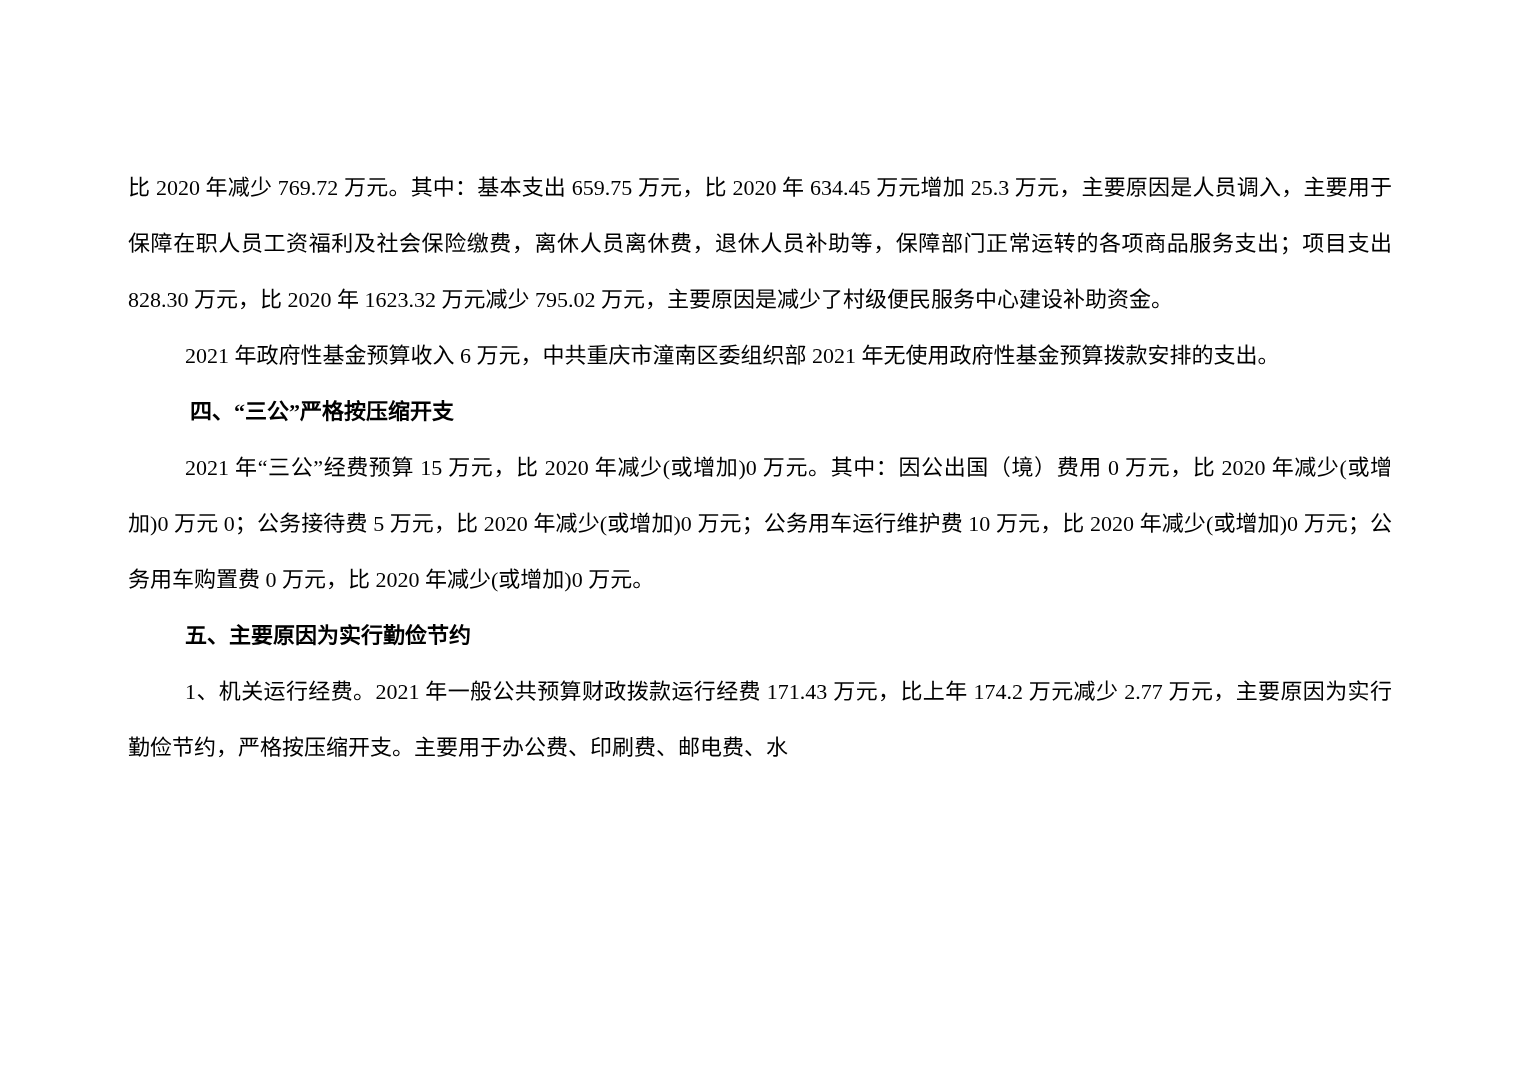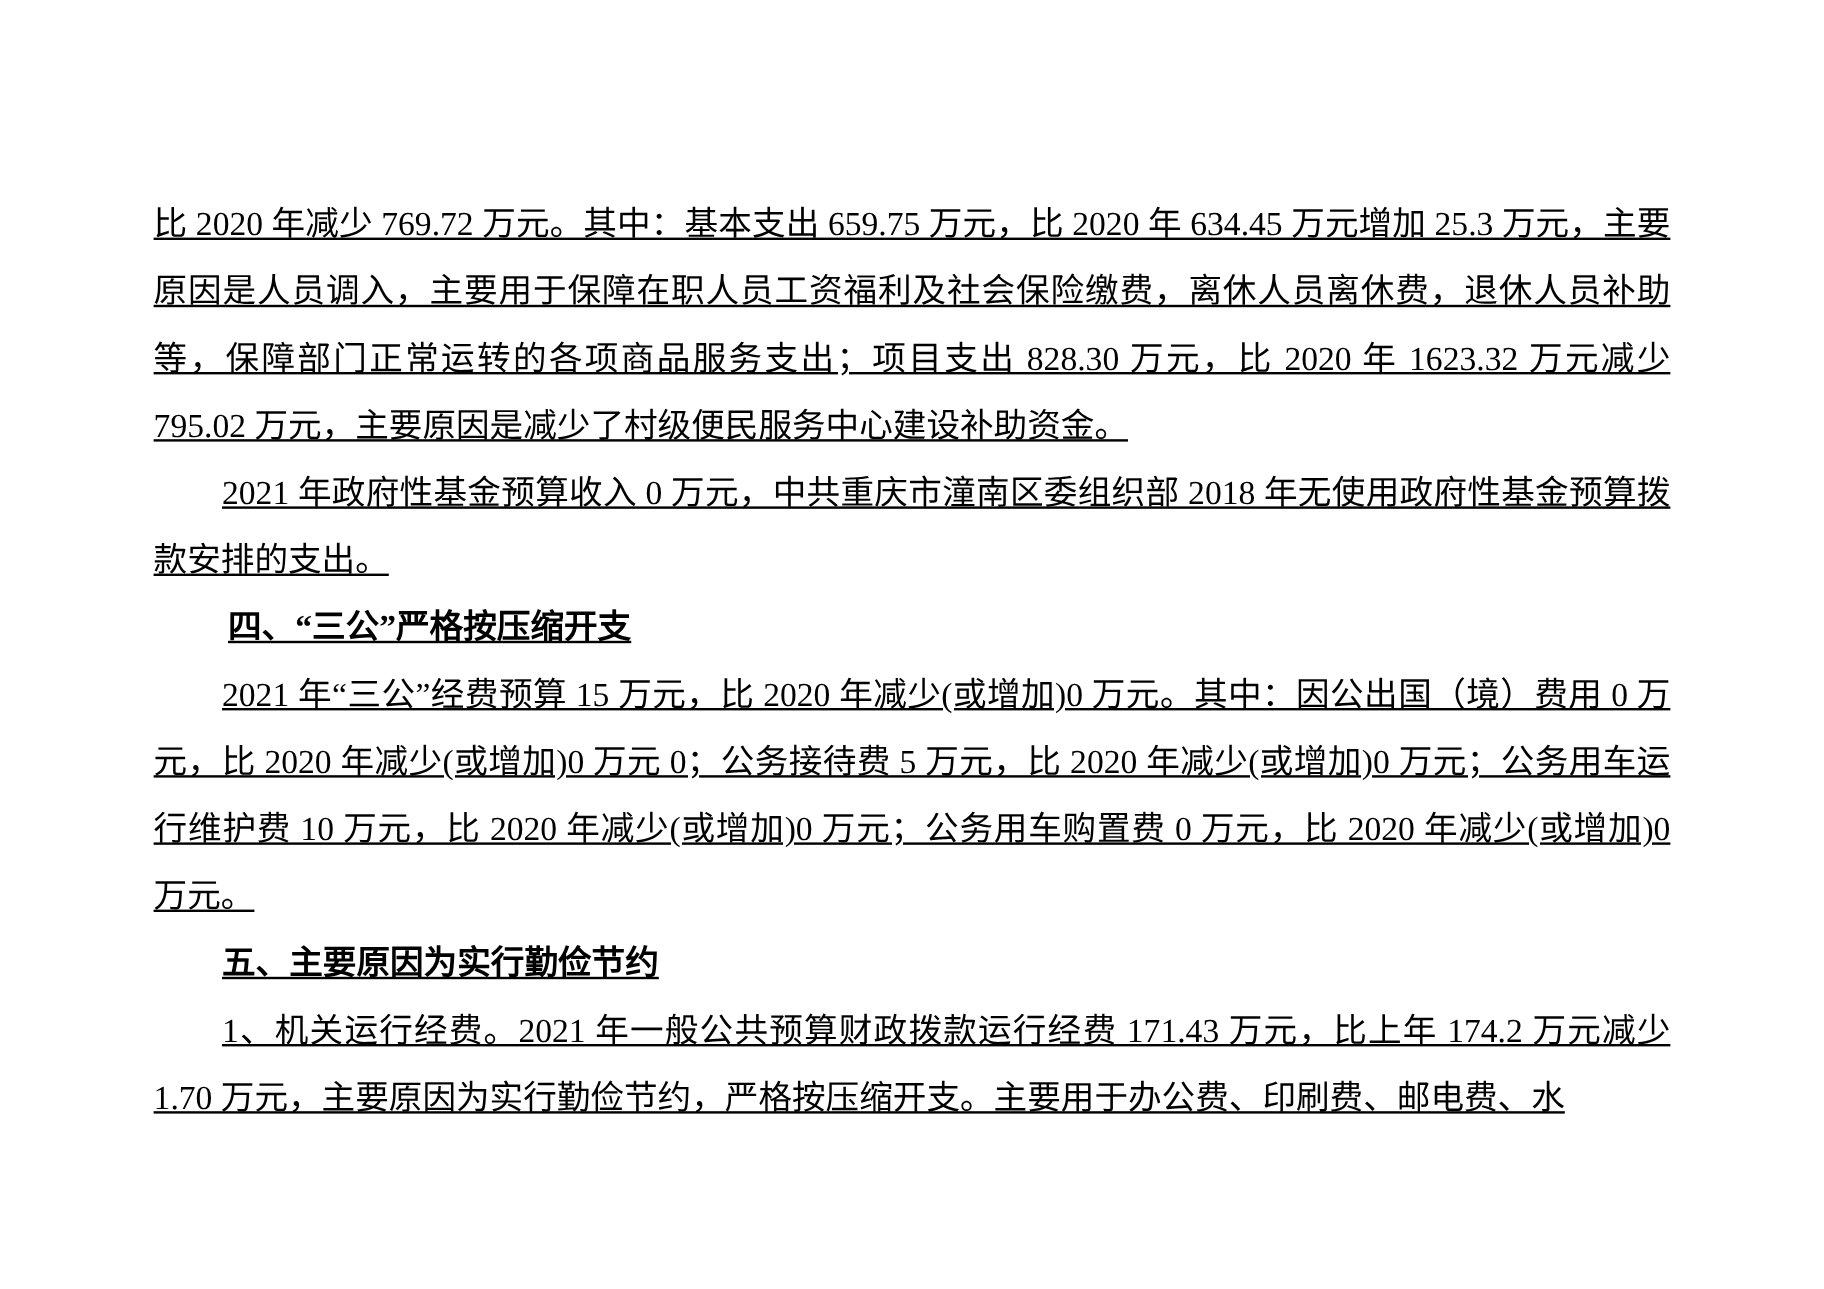--- a/index.html
+++ b/index.html
@@ -15,26 +15,25 @@
     color: #000000;
   }
   .page {
     position: relative;
     width: 1520px;
     height: 1074px;
     box-sizing: border-box;
     padding: 160px 128px 0 128px;
   }
   .doc-body {
-    font-size: 28px;
+    font-size: 22px;
     line-height: 56px;
     text-align: justify;
     text-justify: inter-ideograph;
     letter-spacing: 0px;
-    text-decoration: underline;
   }
   p {
     margin: 0;
     padding: 0;
   }
   .para {
     text-indent: 57px;
   }
   .para-cont {
     text-indent: 0;
@@ -47,19 +46,19 @@
     text-indent: 57px;
     font-weight: bold;
   }
 </style>
 </head>
 <body>
 
 <div class="page">
   <div class="doc-body">
     <p class="para-cont">比 2020 年减少 769.72 万元。其中：基本支出 659.75 万元，比 2020 年 634.45 万元增加 25.3 万元，主要原因是人员调入，主要用于保障在职人员工资福利及社会保险缴费，离休人员离休费，退休人员补助等，保障部门正常运转的各项商品服务支出；项目支出 828.30 万元，比 2020 年 1623.32 万元减少 795.02 万元，主要原因是减少了村级便民服务中心建设补助资金。</p>
-    <p class="para">2021 年政府性基金预算收入 0 万元，中共重庆市潼南区委组织部 2018 年无使用政府性基金预算拨款安排的支出。</p>
+    <p class="para">2021 年政府性基金预算收入 6 万元，中共重庆市潼南区委组织部 2021 年无使用政府性基金预算拨款安排的支出。</p>
     <p class="heading">四、“三公”严格按压缩开支</p>
     <p class="para">2021 年“三公”经费预算 15 万元，比 2020 年减少(或增加)0 万元。其中：因公出国（境）费用 0 万元，比 2020 年减少(或增加)0 万元 0；公务接待费 5 万元，比 2020 年减少(或增加)0 万元；公务用车运行维护费 10 万元，比 2020 年减少(或增加)0 万元；公务用车购置费 0 万元，比 2020 年减少(或增加)0 万元。</p>
     <p class="heading-2">五、主要原因为实行勤俭节约</p>
-    <p class="para">1、机关运行经费。2021 年一般公共预算财政拨款运行经费 171.43 万元，比上年 174.2 万元减少 1.70 万元，主要原因为实行勤俭节约，严格按压缩开支。主要用于办公费、印刷费、邮电费、水</p>
+    <p class="para">1、机关运行经费。2021 年一般公共预算财政拨款运行经费 171.43 万元，比上年 174.2 万元减少 2.77 万元，主要原因为实行勤俭节约，严格按压缩开支。主要用于办公费、印刷费、邮电费、水</p>
   </div>
 </div>
 
 </body></html>

